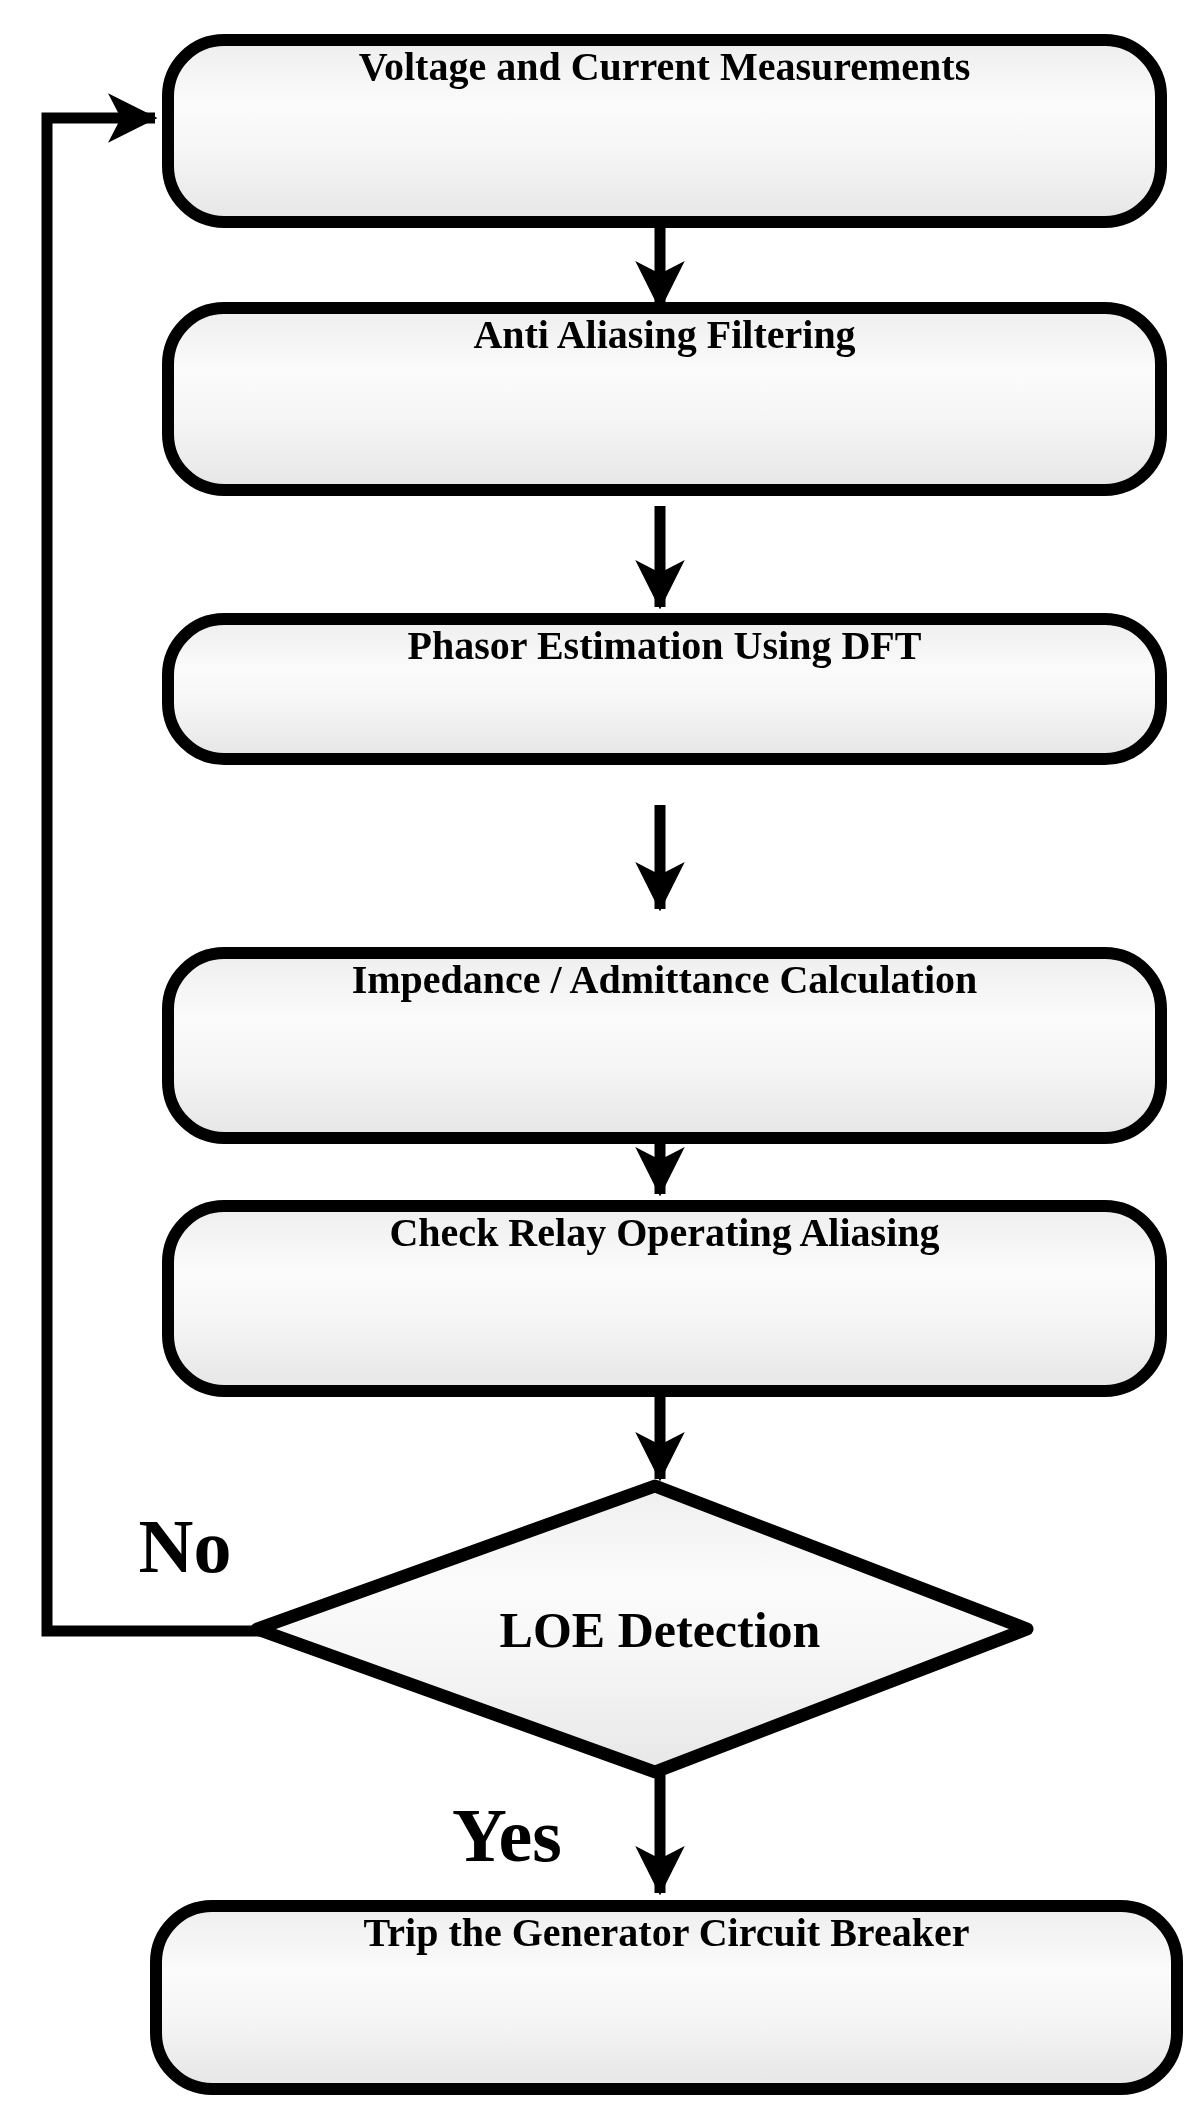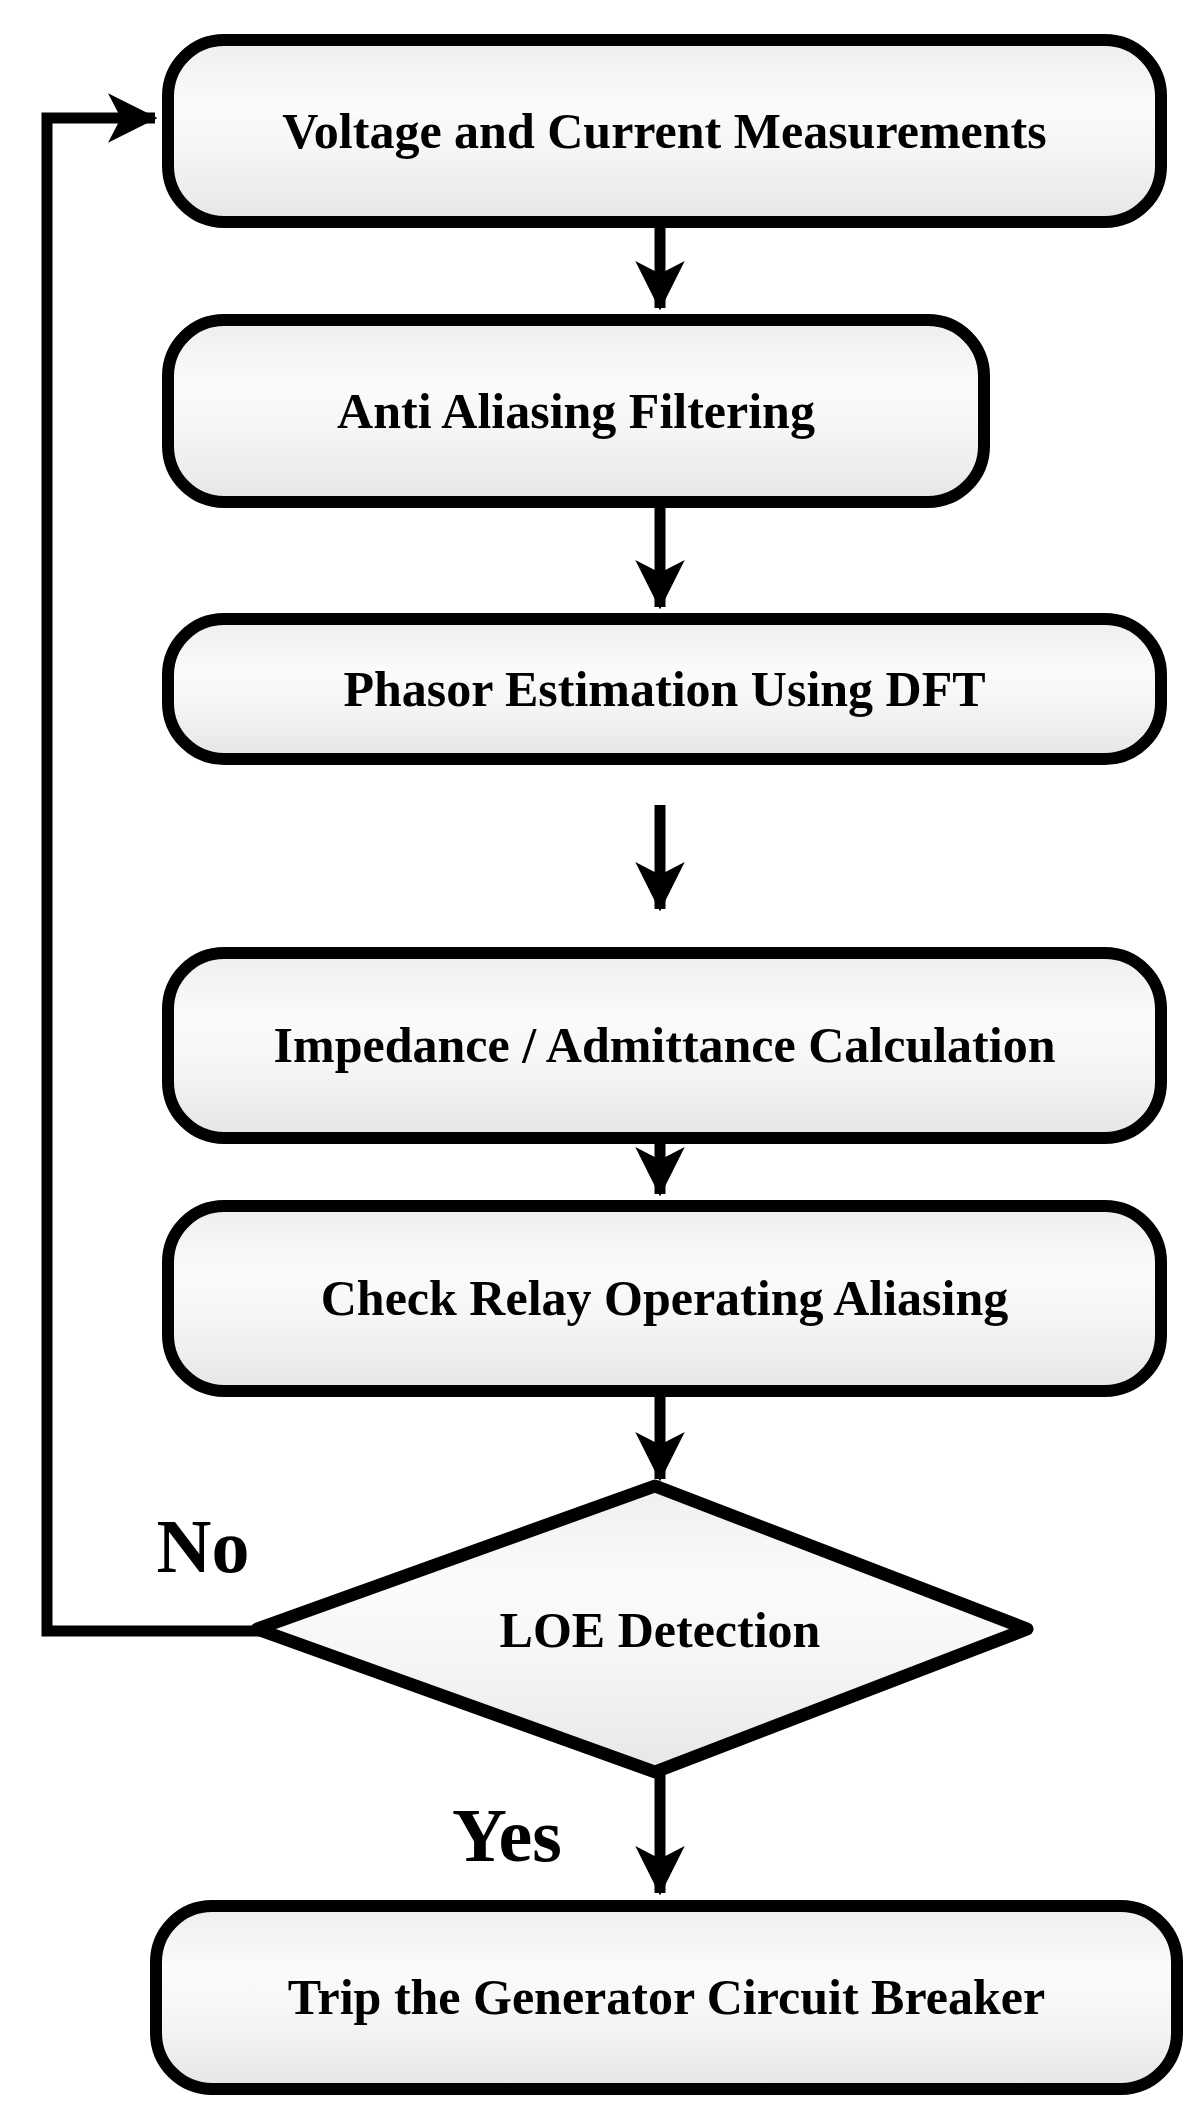--- a/index.html
+++ b/index.html
@@ -22,25 +22,24 @@
     width: 1198px;
     height: 2122px;
   }
   .node {
     position: absolute;
     box-sizing: border-box;
     border: 12px solid #000000;
     border-radius: 62px;
     background: linear-gradient(180deg, #efefef 0%, #fbfbfb 34%, #f6f6f6 60%, #e7e7e7 100%);
     display: flex;
-    align-items: center;
     justify-content: center;
     text-align: center;
     font-weight: bold;
-    font-size: 50px;
+    font-size: 40px;
     line-height: 1.05;
     color: #000000;
     padding: 0 14px;
   }
   .diamond-label {
     position: absolute;
     display: flex;
     align-items: center;
     justify-content: center;
     text-align: center;
@@ -85,41 +84,41 @@
 
     <path d="M262,1631 L47,1631 L47,118 L155,118" stroke="#000000" stroke-width="11" fill="none" stroke-linejoin="miter" marker-end="url(#arrowhead)"></path>
 
     <polygon points="655,1486 1027,1629 655,1772 257,1629" fill="url(#nodefill)" stroke="#000000" stroke-width="13" stroke-linejoin="round"></polygon>
   </svg>
 
   <div class="node" style="left:162px; top:34px; width:1005px; height:194px;">
     <span>Voltage and Current Measurements</span>
   </div>
 
-  <div class="node" style="left:162px; top:314px; width:828px; height:194px;">
+  <div class="node" style="left:162px; top:302px; width:1005px; height:194px;">
     <span>Anti Aliasing Filtering</span>
   </div>
 
   <div class="node" style="left:162px; top:613px; width:1005px; height:152px;">
     <span>Phasor Estimation Using DFT</span>
   </div>
 
   <div class="node" style="left:162px; top:915px; width:1005px; height:197px;margin-top:32px;">
     <span>Impedance / Admittance Calculation</span>
   </div>
 
   <div class="node" style="left:162px; top:1200px; width:1005px; height:197px;">
     <span>Check Relay Operating Aliasing</span>
   </div>
 
   <div class="diamond-label" style="left:360px; top:1560px; width:600px; height:140px;text-align:center;">
     <span>LOE Detection</span>
   </div>
 
-  <div class="edge-label" style="left:123px; top:1508px; width:160px;text-align:center;">No</div>
+  <div class="edge-label" style="left:105px; top:1508px; width:160px;text-align:center;">No</div>
 
   <div class="edge-label" style="left:412px; top:1797px; width:190px;">Yes</div>
 
   <div class="node" style="left:150px; top:1900px; width:1033px; height:195px;">
     <span>Trip the Generator Circuit Breaker</span>
   </div>
 
 </div>
 
 </body></html>

